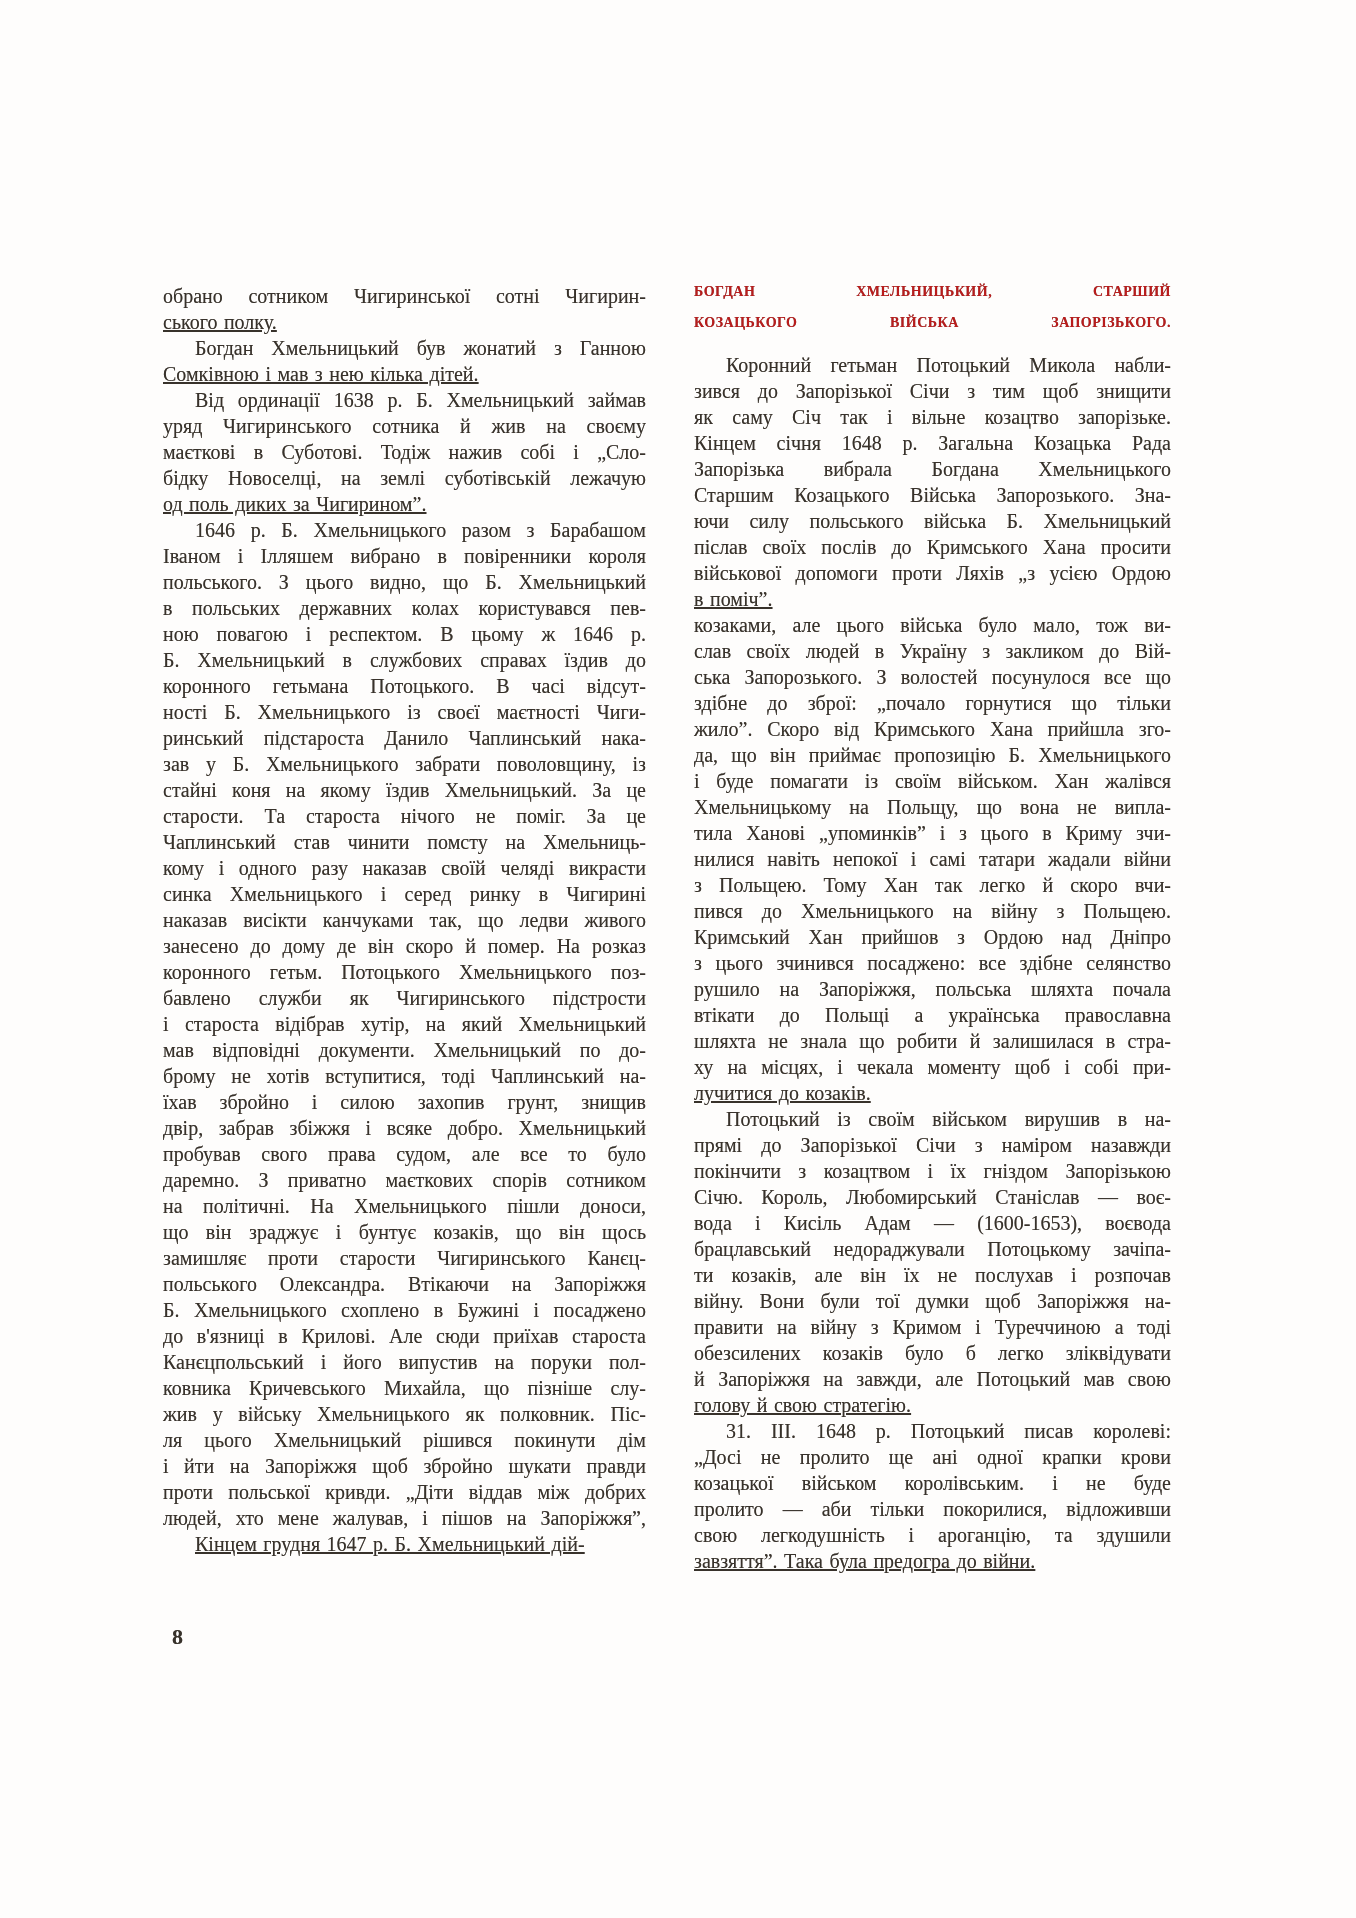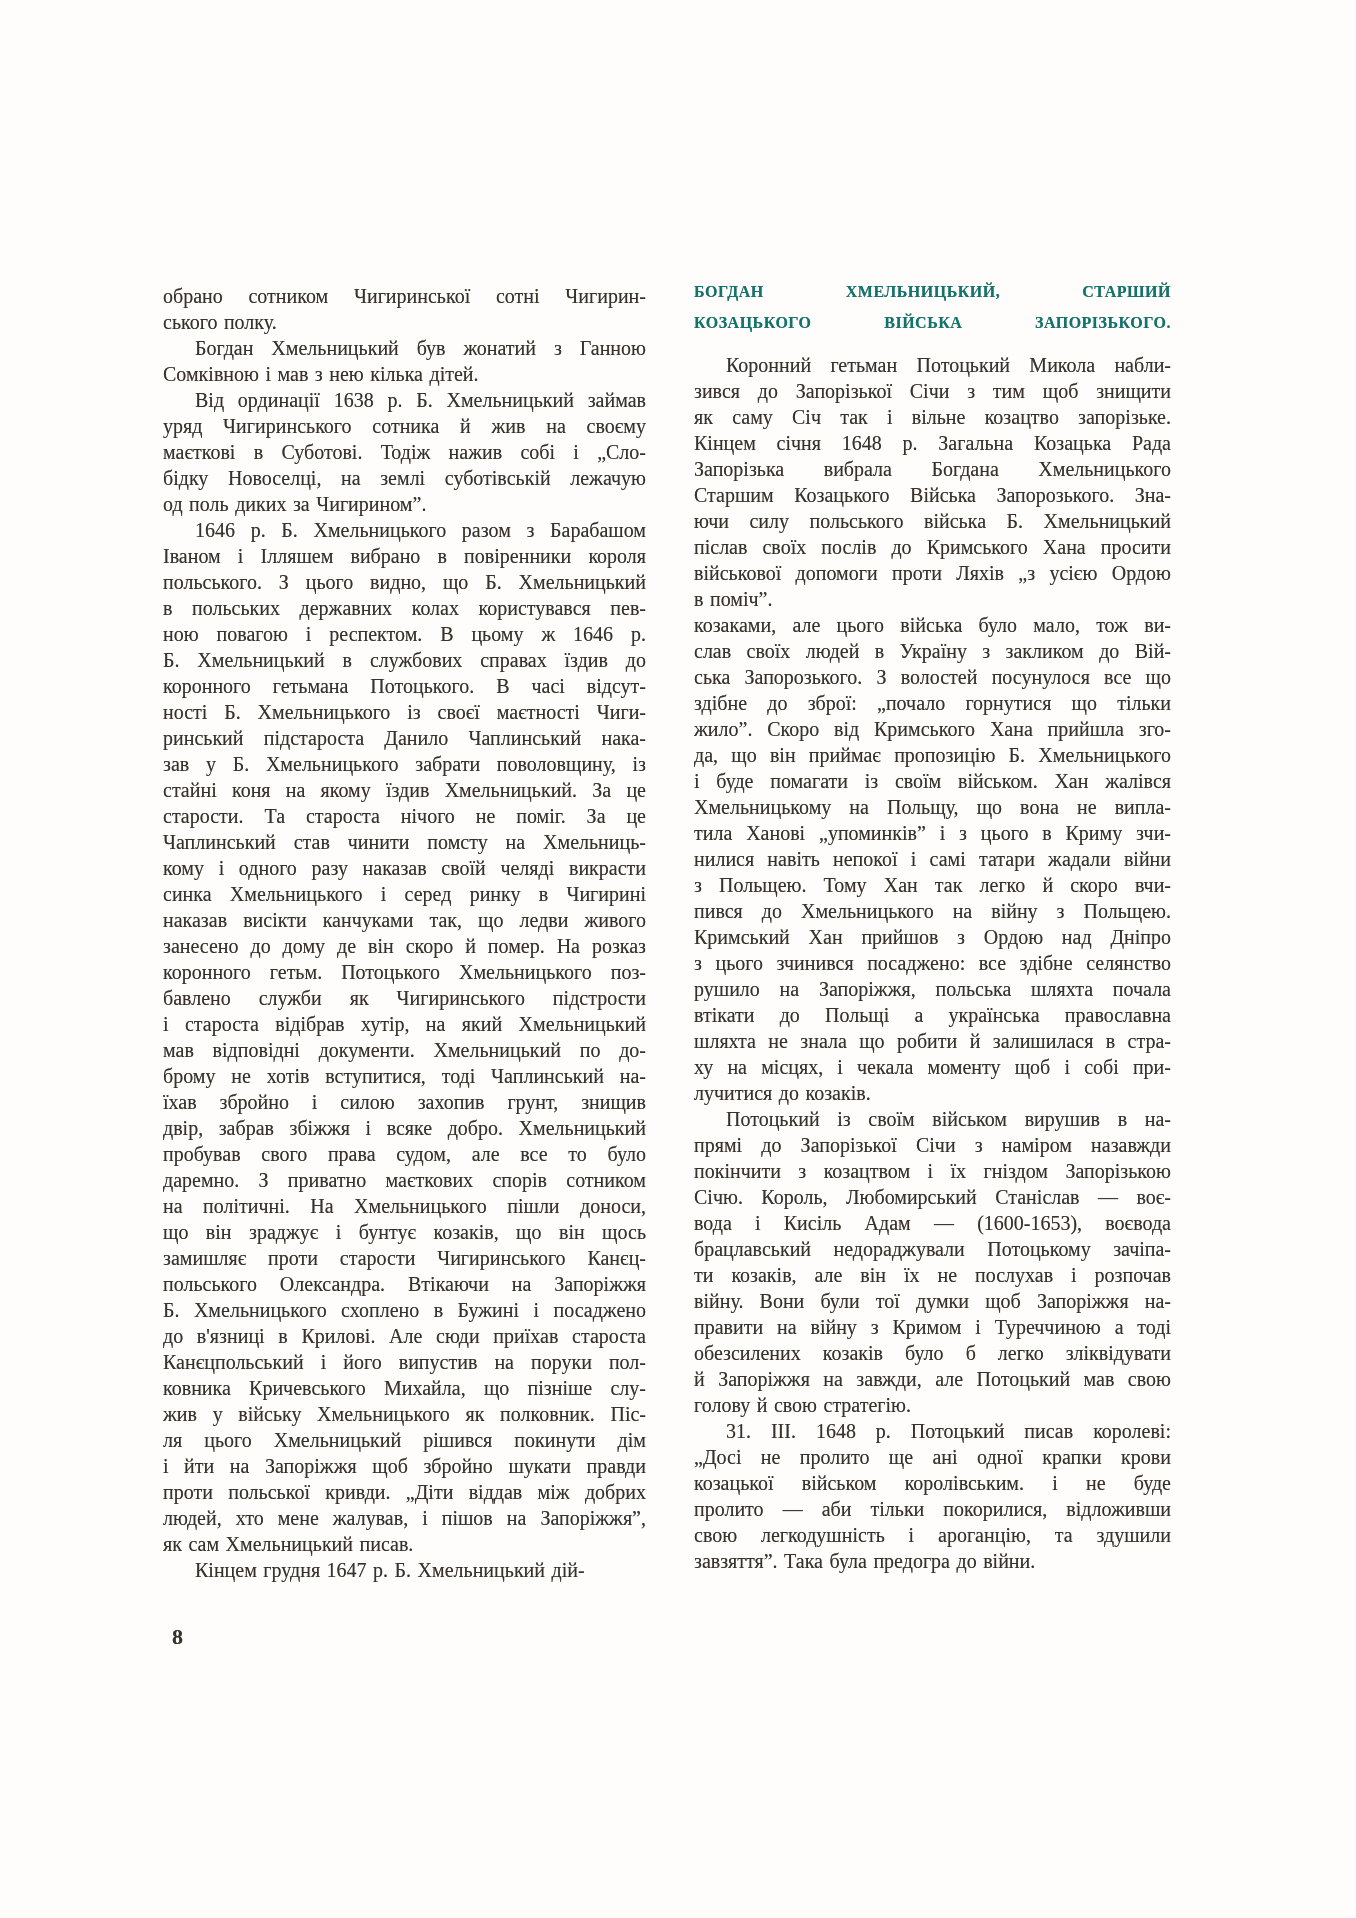--- a/index.html
+++ b/index.html
@@ -13,41 +13,41 @@
     width:1356px;height:1918px;
     background:#fefdfc;
     color:#38322b;
     overflow:hidden;
   }
   .column{position:absolute;}
   .col-left{left:163px;top:283px;width:483px;}
   .col-right{left:694px;top:276px;width:477px;}
   .heading{margin-bottom:14px;}
   .heading-line{
-    font-size:16px;
+    font-size:14px;
     font-weight:bold;
     line-height:31px;
     height:31px;
     letter-spacing:0.5px;
     text-align:justify;
     text-align-last:justify;
-    color:#0f766e;
+    color:#b91c1c;
     text-shadow:0 0 0.5px rgba(50,44,37,.55);
   }
   .paragraph{margin:0;}
   .line{
     font-size:20px;
     line-height:26px;
     height:26px;
     text-align:justify;
     text-align-last:justify;
     word-spacing:1.5px;
     text-shadow:0 0 0.5px rgba(56,50,43,.5);
   }
-  .line-last{text-align-last:left;}
+  .line-last{text-align-last:left;text-decoration:underline;}
   .line-indent{padding-left:32px;}
   .page-number{
     position:absolute;
     left:172px;top:1624px;
     font-size:22px;
     font-weight:bold;
     color:#38322b;
     text-shadow:0 0 0.5px rgba(56,50,43,.5);
   }
 </style>
@@ -105,21 +105,20 @@
         <div class="line">польського Олександра. Втікаючи на Запоріжжя</div>
         <div class="line">Б. Хмельницького схоплено в Бужині і посаджено</div>
         <div class="line">до в'язниці в Крилові. Але сюди приїхав староста</div>
         <div class="line">Канєцпольський і його випустив на поруки пол-</div>
         <div class="line">ковника Кричевського Михайла, що пізніше слу-</div>
         <div class="line">жив у війську Хмельницького як полковник. Піс-</div>
         <div class="line">ля цього Хмельницький рішився покинути дім</div>
         <div class="line">і йти на Запоріжжя щоб збройно шукати правди</div>
         <div class="line">проти польської кривди. „Діти віддав між добрих</div>
         <div class="line">людей, хто мене жалував, і пішов на Запоріжжя”,</div>
-        <div class="line line-last">як сам Хмельницький писав.</div>
       </div>
       <div class="paragraph">
         <div class="line line-last line-indent">Кінцем грудня 1647 р. Б. Хмельницький дій-</div>
       </div>
     </div>
 
   <div class="column col-right">
     <div class="heading">
       <div class="heading-line">БОГДАН ХМЕЛЬНИЦЬКИЙ, СТАРШИЙ</div>
       <div class="heading-line">КОЗАЦЬКОГО ВІЙСЬКА ЗАПОРІЗЬКОГО.</div>

